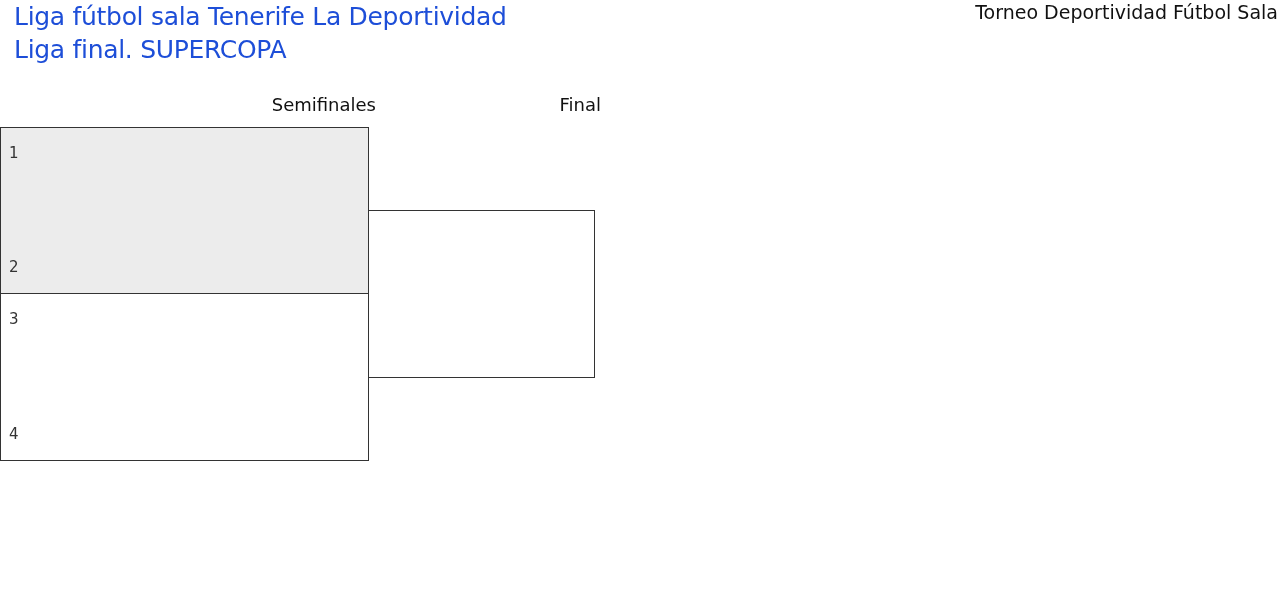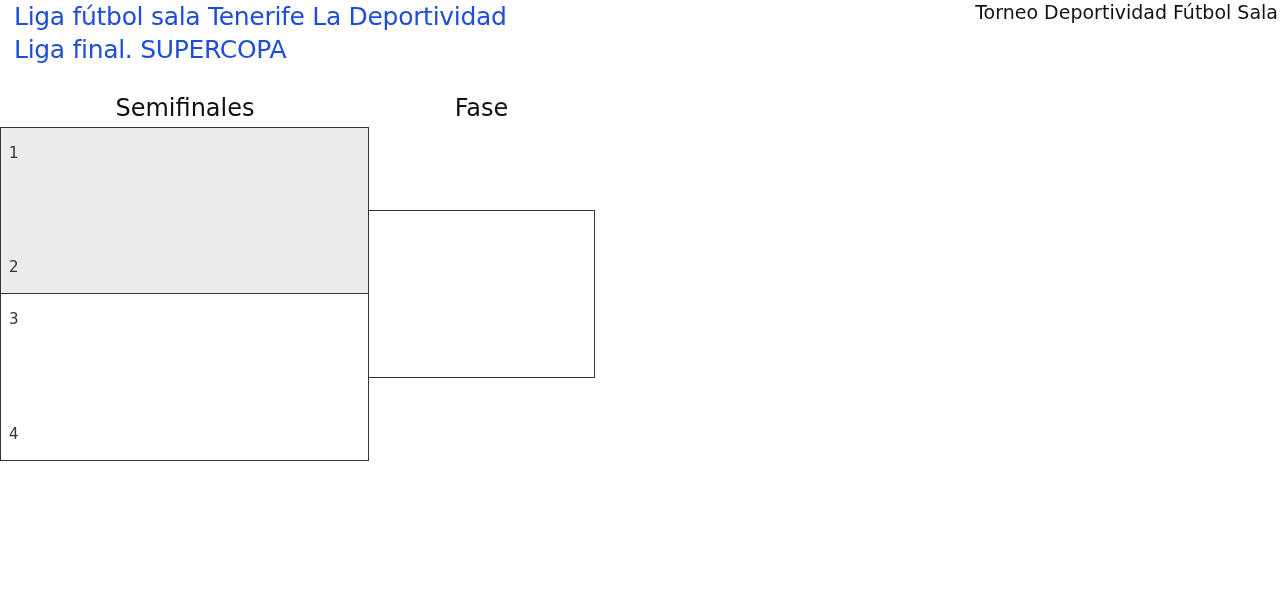--- a/index.html
+++ b/index.html
@@ -40,24 +40,25 @@
     line-height: 25px;
     font-weight: 500;
     color: #111111;
     white-space: nowrap;
   }
 
   
   .round-header {
     position: absolute;
     top: 94px;
-    font-size: 24px;
+    font-size: 18px;
     font-weight: 500;
     color: #111111;
-    text-align: center;
+    text-align: right;
+    margin-left: 6px;
   }
   .round-header.semis { left: 0px; width: 370px; }
   .round-header.final-h { left: 368px; width: 227px; }
 
   
   .match {
     position: absolute;
     border: 1px solid #333333;
     background: #ffffff;
     display: flex;
@@ -99,21 +100,21 @@
     <div>Liga fútbol sala Tenerife La Deportividad</div>
     <div>Liga final. SUPERCOPA</div>
   </div>
 
   <div class="org-title">
     <div>Torneo Deportividad Fútbol Sala</div>
   </div>
 
   <div class="round-header semis">Semifinales</div>
 
-  <div class="round-header final-h">Fase</div>
+  <div class="round-header final-h">Final</div>
 
   <div class="match sf1">
     <div class="slot">
       <span class="seed">1</span>
     </div>
     <div class="slot">
       <span class="seed">2</span>
     </div>
   </div>
 

